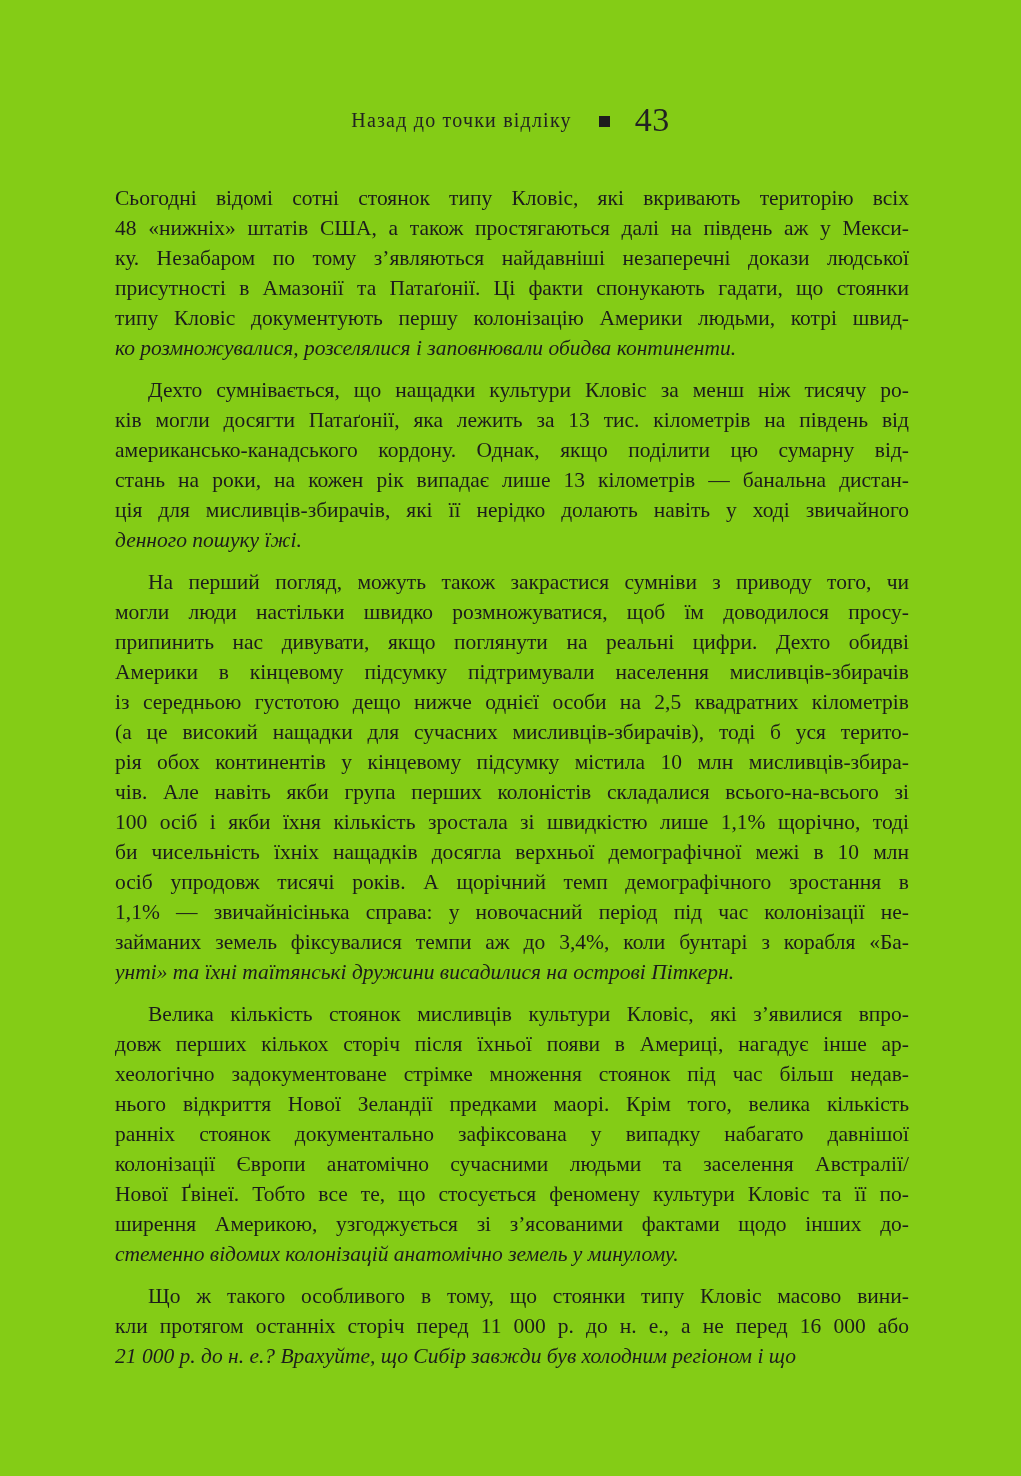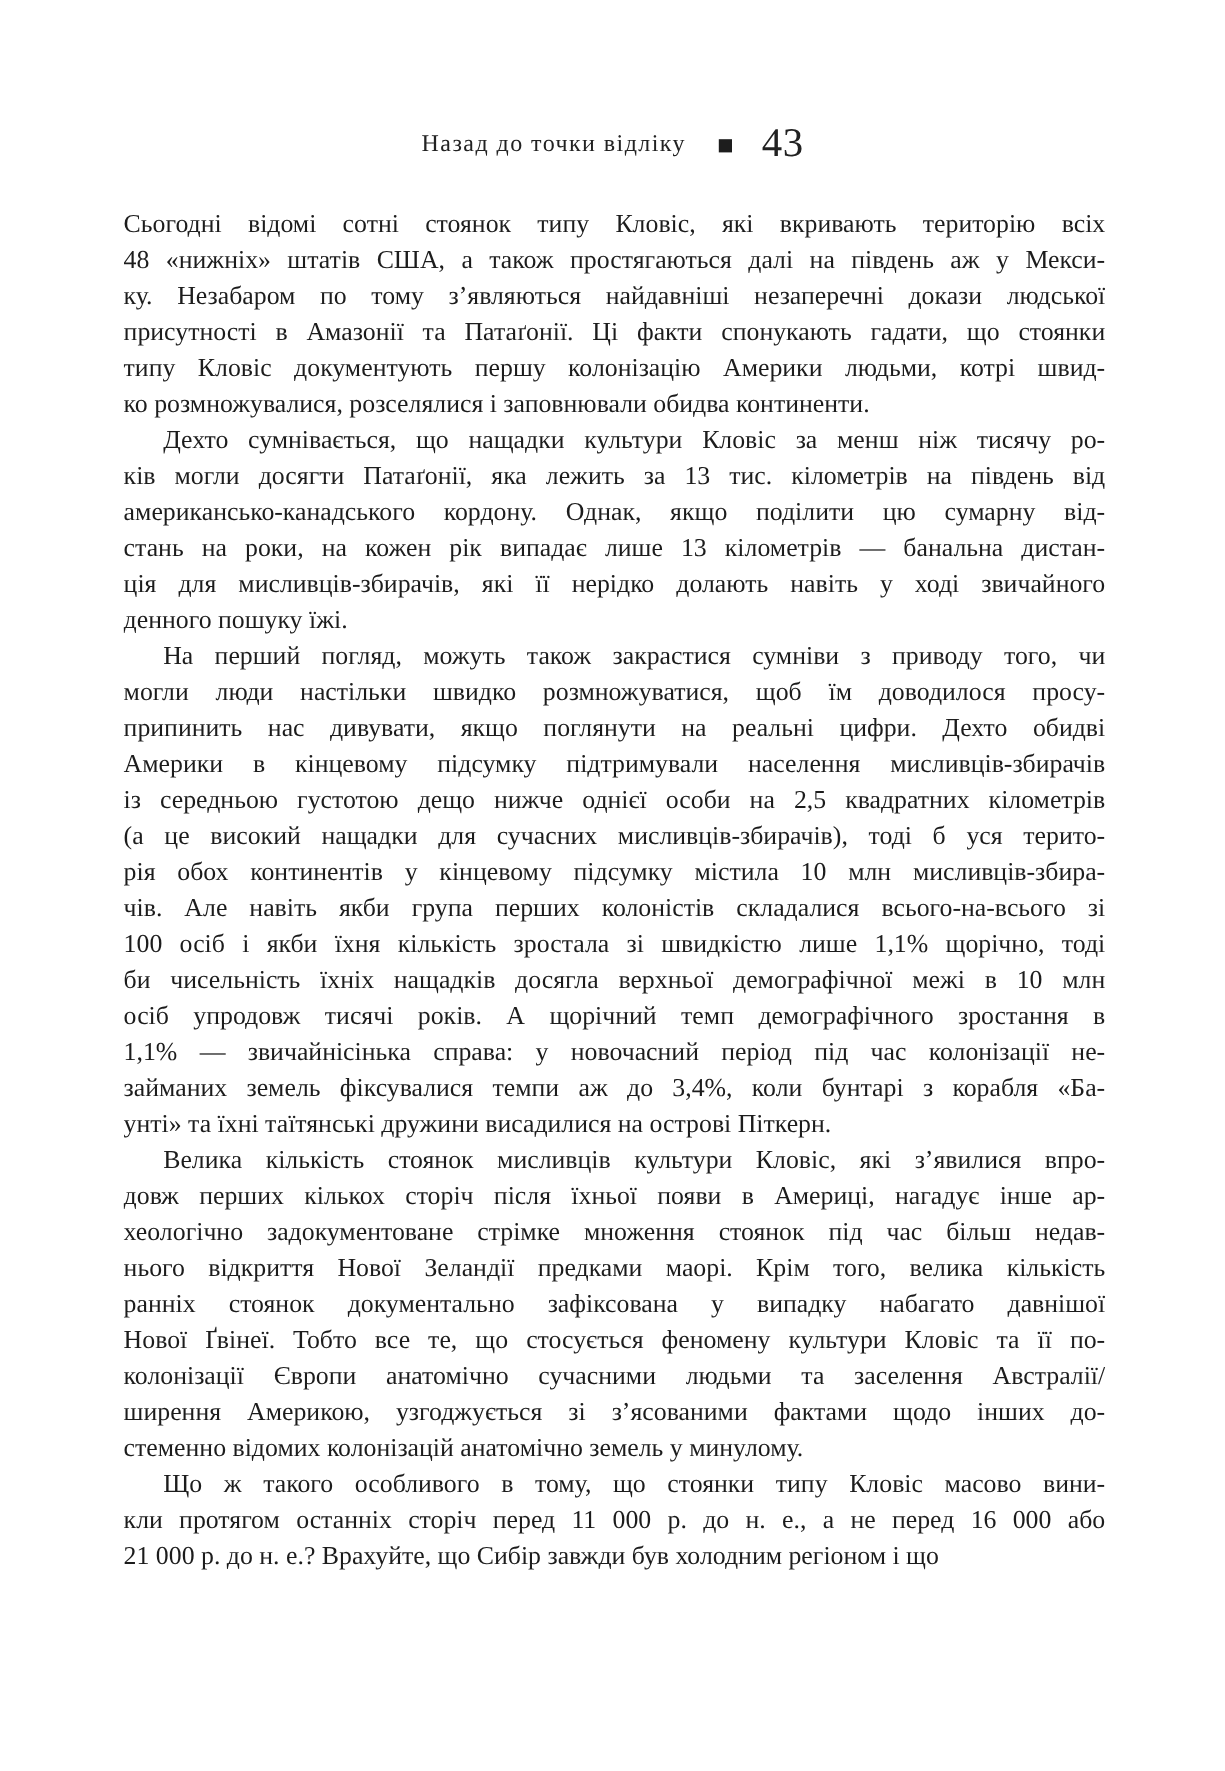--- a/index.html
+++ b/index.html
@@ -5,21 +5,21 @@
   html, body {
     margin: 0;
     padding: 0;
     background: #e8e8e8;
   }
   .page {
     position: relative;
     width: 1021px;
     height: 1476px;
     margin: 0 auto;
-    background: #ffffff;
+    background: #84cc16;
     color: #1c1c1c;
     font-family: "Liberation Serif", "DejaVu Serif", serif;
     overflow: hidden;
   }
   .running-header {
     position: absolute;
     top: 101px;
     left: 0;
     width: 100%;
     display: flex;
@@ -45,30 +45,31 @@
     letter-spacing: 0.5px;
   }
   .text-block {
     position: absolute;
     top: 171px;
     left: 103px;
     width: 818px;
     font-size: 21.5px;
     line-height: 30px;
   }
-  .paragraph { margin: 0; padding: 0; }
+  .paragraph { margin: 12px; padding: 0; }
   .line {
     text-align: justify;
     text-align-last: justify;
     white-space: normal;
     overflow: hidden;
     height: 30px;
   }
   .line.last-line {
     text-align-last: left;
+    font-style: italic;
   }
   .paragraph.indent .line:first-child {
     text-indent: 33px;
   }
 </style>
 </head>
 <body>
 
 <div class="page">
   <div class="running-header">
@@ -109,22 +110,22 @@
         <div class="line">1,1% — звичайнісінька справа: у новочасний період під час колонізації не-</div>
         <div class="line">займаних земель фіксувалися темпи аж до 3,4%, коли бунтарі з корабля «Ба-</div>
         <div class="line last-line">унті» та їхні таїтянські дружини висадилися на острові Піткерн.</div>
       </div>
       <div class="paragraph indent">
         <div class="line">Велика кількість стоянок мисливців культури Кловіс, які з’явилися впро-</div>
         <div class="line">довж перших кількох сторіч після їхньої появи в Америці, нагадує інше ар-</div>
         <div class="line">хеологічно задокументоване стрімке множення стоянок під час більш недав-</div>
         <div class="line">нього відкриття Нової Зеландії предками маорі. Крім того, велика кількість</div>
         <div class="line">ранніх стоянок документально зафіксована у випадку набагато давнішої</div>
+        <div class="line">колонізації Європи анатомічно сучасними людьми та заселення Австралії/</div>
         <div class="line">Нової Ґвінеї. Тобто все те, що стосується феномену культури Кловіс та її по-</div>
-        <div class="line">колонізації Європи анатомічно сучасними людьми та заселення Австралії/</div>
         <div class="line">ширення Америкою, узгоджується зі з’ясованими фактами щодо інших до-</div>
         <div class="line last-line">стеменно відомих колонізацій анатомічно земель у минулому.</div>
       </div>
       <div class="paragraph indent">
         <div class="line">Що ж такого особливого в тому, що стоянки типу Кловіс масово вини-</div>
         <div class="line">кли протягом останніх сторіч перед 11 000 р. до н. е., а не перед 16 000 або</div>
         <div class="line last-line">21 000 р. до н. е.? Врахуйте, що Сибір завжди був холодним регіоном і що</div>
       </div>
     </div>
 </div>

